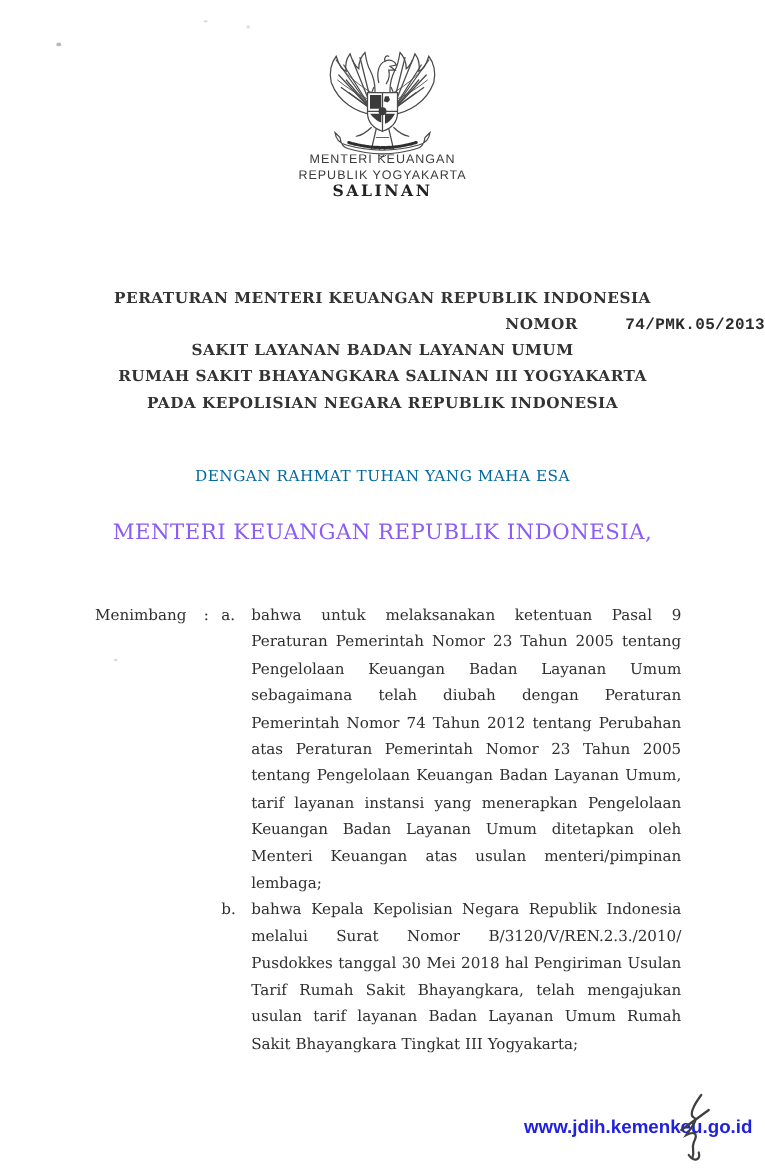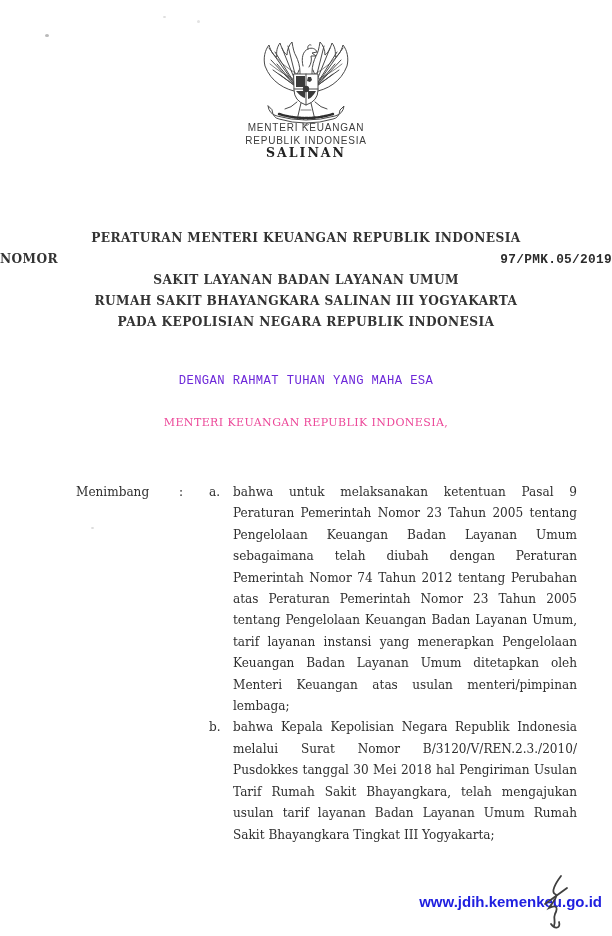--- a/index.html
+++ b/index.html
@@ -27,37 +27,37 @@
     position:absolute;top:145px;left:0;width:612px;
     text-align:center;font-weight:bold;font-size:12.5px;
     letter-spacing:2px;color:#222;
   }
   
   .title-block{
     position:absolute;top:228px;left:0;width:612px;
     text-align:center;font-size:12.2px;line-height:21px;
     letter-spacing:.4px;color:#333;font-weight:bold;
   }
-  .nomor-line{display:flex;justify-content:space-between;align-items:baseline;gap:38px;}
+  .nomor-line{display:flex;justify-content:flex-end;align-items:baseline;gap:38px;}
   .nomor-value{
     font-family:"Liberation Mono","DejaVu Sans Mono",monospace;
     font-size:12.8px;letter-spacing:.3px;color:#2b2b2b;
   }
   .invocation{
     position:absolute;top:374px;left:0;width:612px;
-    text-align:center;font-size:12.2px;letter-spacing:.4px;color:#6d28d9;font-family:Liberation Mono, monospace;
+    text-align:center;font-size:12.2px;letter-spacing:.4px;color:#0369a1;
   }
   .authority{
     position:absolute;top:416px;left:0;width:612px;
-    text-align:center;font-size:11px;letter-spacing:.4px;color:#ec4899;
+    text-align:center;font-size:17px;letter-spacing:.4px;color:#8b5cf6;
   }
   
   .consider{
     position:absolute;top:482px;left:76px;width:469px;
-    display:flex;font-size:12.1px;line-height:21.4px;color:#2f2f2f;gap:16px;
+    display:flex;font-size:12.1px;line-height:21.4px;color:#2f2f2f;
   }
   .consider-label{width:87px;flex:0 0 87px;}
   .consider-colon{width:14px;flex:0 0 14px;}
   .consider-items{flex:1;}
   .consider-item{display:flex;}
   .item-marker{width:24px;flex:0 0 24px;}
   .item-text{width:344px;flex:0 0 344px;text-align:justify;text-justify:inter-word;}
   
   .watermark{
     position:absolute;top:893px;right:10px;
@@ -129,29 +129,29 @@
         <path d="M60,62 Q66,68 72,69"></path>
 
       <path d="M13,66 Q14,74 22,76 Q36,80 51,80 Q66,80 80,76 Q88,74 89,66 L85,70 Q84,78 78,79 Q65,83 51,83 Q37,83 24,79 Q18,78 17,70 Z" fill="#ffffff"></path>
       <path d="M24,74 Q37,78 51,78 Q65,78 78,74" stroke="#2e2e2e" stroke-width="2.4" stroke-dasharray="2.5 1.3"></path>
       <path d="M48,84 q3,3 6,0" stroke-width="0.8"></path>
     </svg>
   </div>
 
   <div class="ministry">
     <div>MENTERI KEUANGAN</div>
-    <div>REPUBLIK INDONESIA</div>
+    <div>REPUBLIK YOGYAKARTA</div>
   </div>
   <div class="salinan">SALINAN</div>
 
   <div class="title-block">
     <div>PERATURAN MENTERI KEUANGAN REPUBLIK INDONESIA</div>
     <div class="nomor-line">
       <span>NOMOR</span>
-      <span class="nomor-value">97/PMK.05/2019</span>
+      <span class="nomor-value">74/PMK.05/2013</span>
     </div>
     <div>SAKIT LAYANAN BADAN LAYANAN UMUM</div>
     <div>RUMAH SAKIT BHAYANGKARA SALINAN III YOGYAKARTA</div>
     <div>PADA KEPOLISIAN NEGARA REPUBLIK INDONESIA</div>
   </div>
 
   <div class="invocation">DENGAN RAHMAT TUHAN YANG MAHA ESA</div>
   <div class="authority">MENTERI KEUANGAN REPUBLIK INDONESIA,</div>
 
   <div class="consider">

